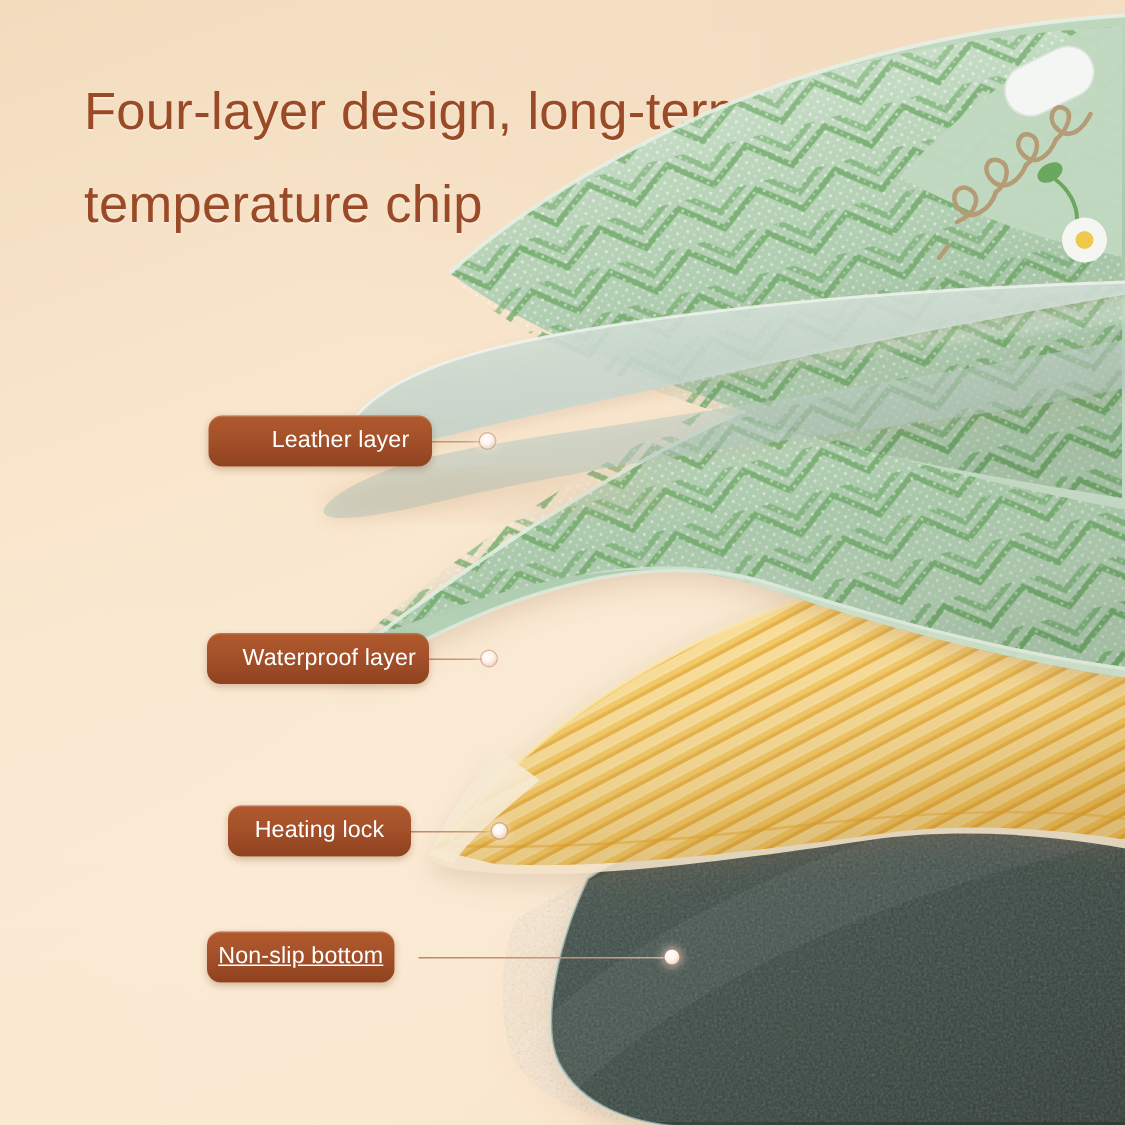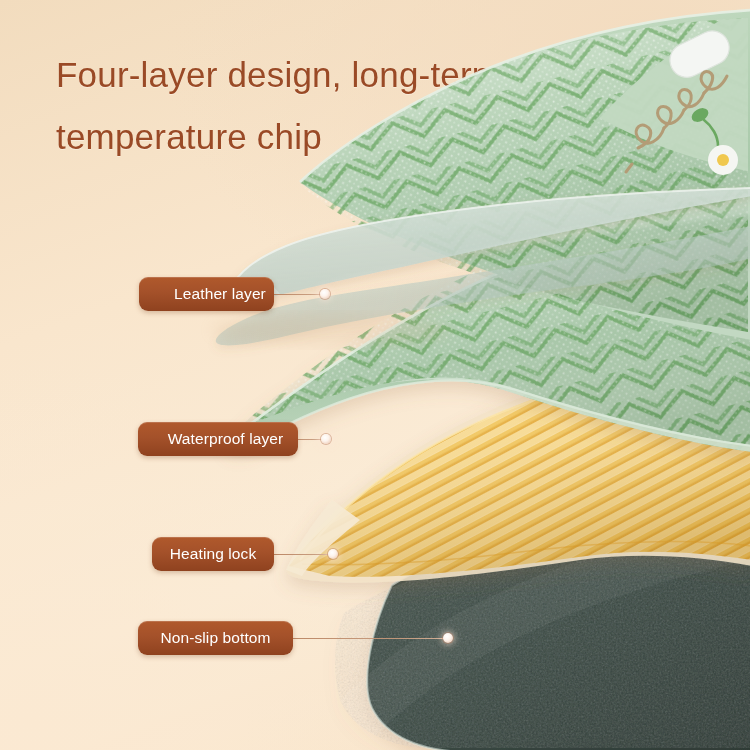--- a/index.html
+++ b/index.html
@@ -293,34 +293,34 @@
                  L268 280 C252 283 238 285 232 288 Z" fill="#d5e1d9" opacity=".9"></path>
 
         <ellipse cx="330" cy="330" rx="120" ry="16" fill="#c9a076" opacity=".14" filter="url(#blurMd)"></ellipse>
       </g>
     </svg>
   </div>
 
   <div class="callout" style="left:139px;top:294px;">
     <div class="lead" style="left:135px;width:50px;"></div>
     <div class="dot" style="left:181px;"></div>
-    <div class="chip" style="width:135px;padding-left:40px;">Leather layer</div>
+    <div class="chip" style="width:149px;padding-left:40px;">Leather layer</div>
   </div>
 
   <div class="callout" style="left:138px;top:439px;">
     <div class="lead" style="left:144px;width:43px;"></div>
     <div class="dot" style="left:183px;"></div>
-    <div class="chip" style="width:160px;padding-left:28px;">Waterproof layer</div>
+    <div class="chip" style="width:148px;padding-left:28px;">Waterproof layer</div>
   </div>
 
   <div class="callout" style="left:152px;top:554px;">
     <div class="lead" style="left:122px;width:58px;"></div>
     <div class="dot" style="left:176px;"></div>
     <div class="chip" style="width:122px;">Heating lock</div>
   </div>
 
   <div class="callout" style="left:138px;top:638px;">
     <div class="lead" style="left:141px;width:168px;"></div>
     <div class="dot" style="left:305px;"></div>
-    <div class="chip" style="width:155px;">Non-slip bottom</div>
+    <div class="chip" style="width:125px;text-decoration:underline;">Non-slip bottom</div>
   </div>
 
 </div>
 
 </body></html>

